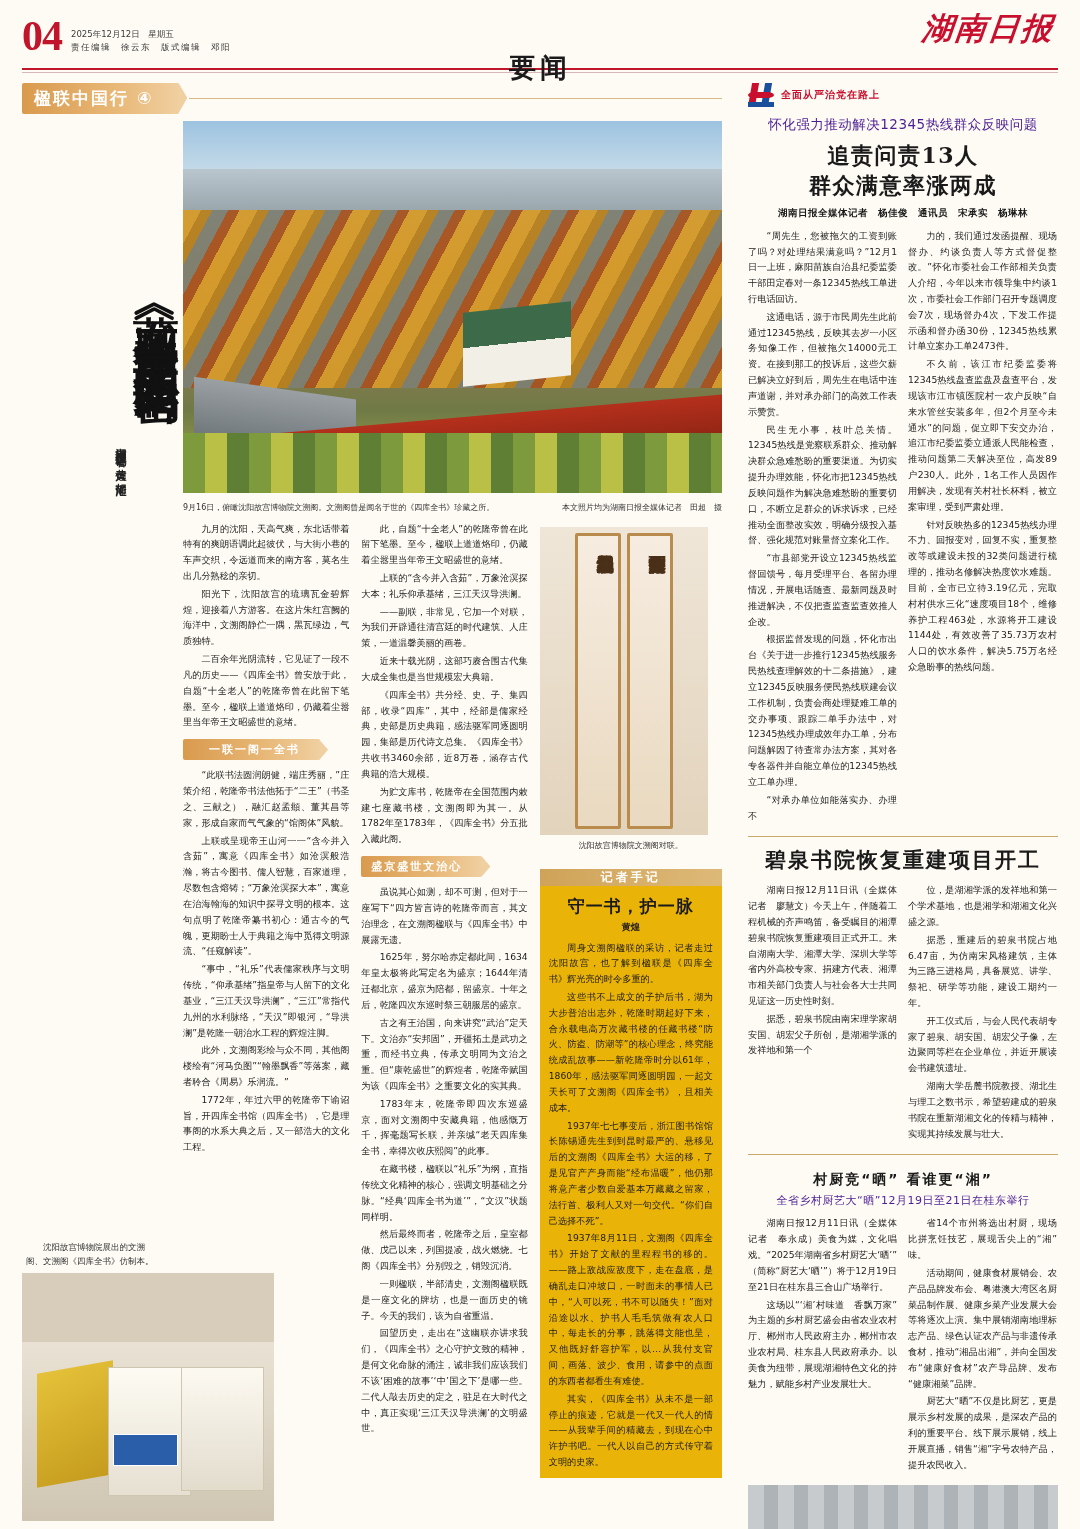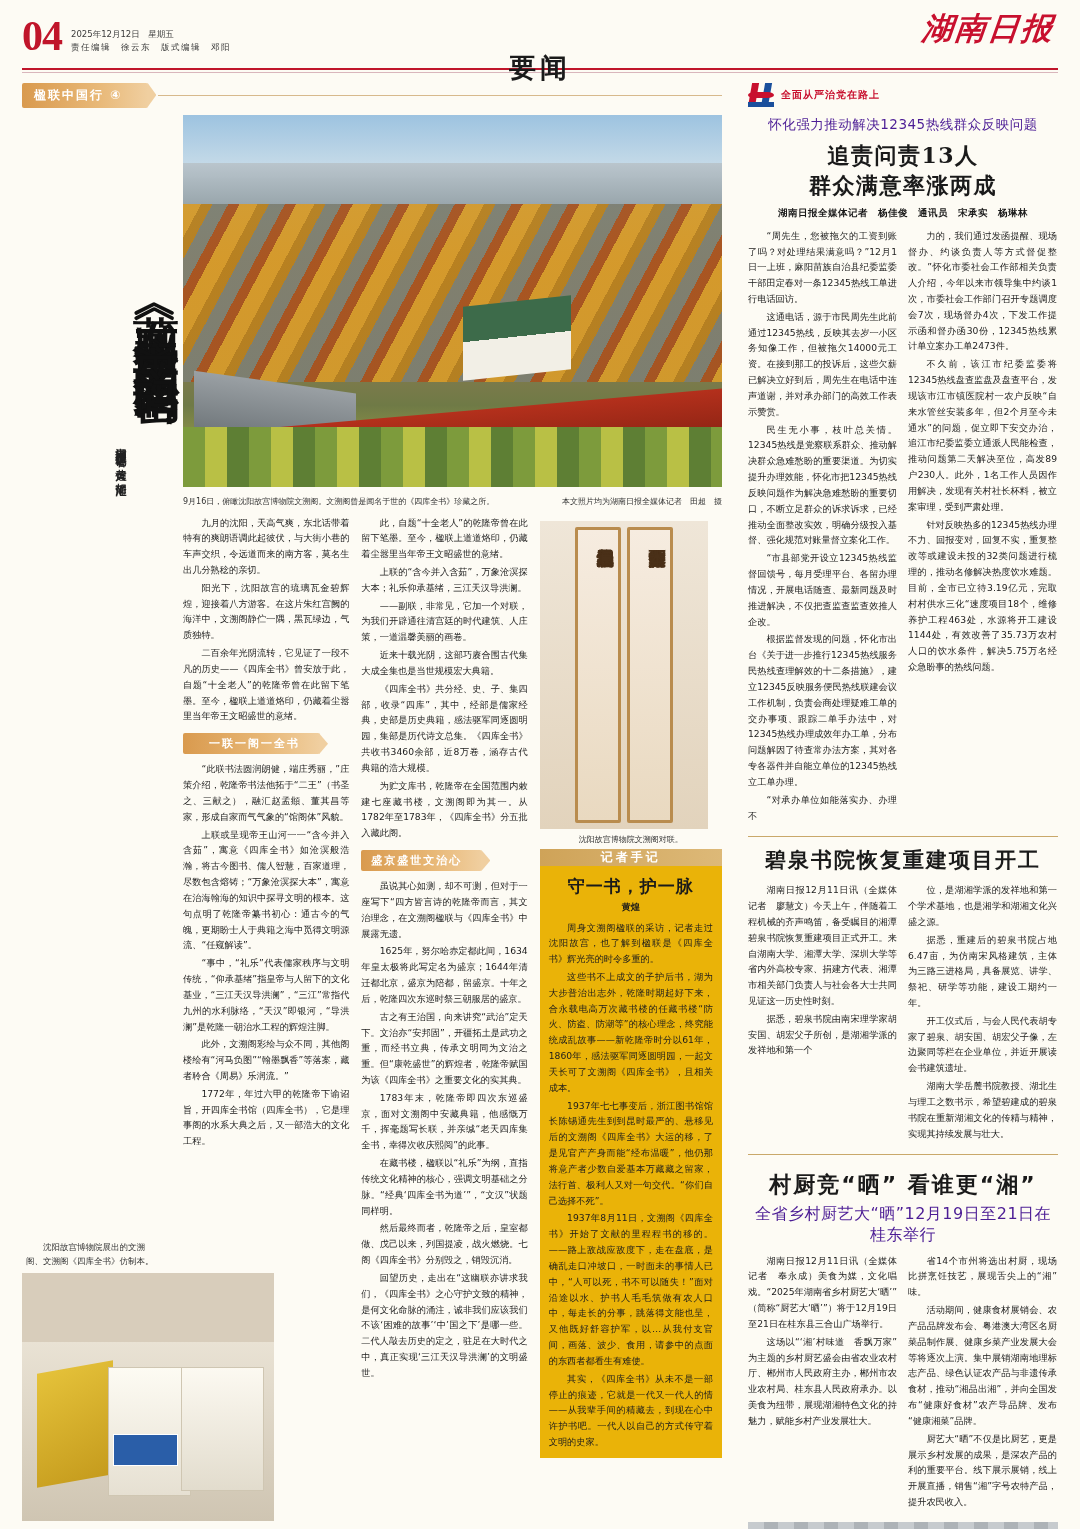--- a/index.html
+++ b/index.html
@@ -44,21 +44,21 @@
   
   .page { display:flex; padding:10px 22px 0 22px; height:1448px; }
   .left-zone { width:700px; position:relative; }
   .divider-v { width:1px; background:#c9a86a; margin:0 13px; }
   .right-zone { width:310px; position:relative; }
 
   
   .ribbon {
     display:inline-block; position:relative;
     background:linear-gradient(90deg,#d99a4e,#e8b877 60%,#f0cfa0);
-    color:#fff; font-size:12px; font-weight:bold; letter-spacing:2px;
+    color:#fff; font-size:17px; font-weight:bold; letter-spacing:2px;
     padding:4px 26px 4px 12px; border-radius:2px;
     font-family:"DejaVu Sans","Liberation Sans",sans-serif;
   }
   .ribbon::after{
     content:""; position:absolute; right:-8px; top:0; bottom:0; width:9px;
     background:#f0cfa0;
     clip-path:polygon(0 0,100% 50%,0 100%);
   }
 
   .banner-row { display:flex; align-items:center; gap:0; margin-bottom:7px; }
@@ -138,21 +138,21 @@
     font-family:"DejaVu Serif","Liberation Serif",serif; font-weight:bold;
     text-align:left;
   }
   .couplet-cap { font-size:8px; text-align:center; padding-top:5px; color:#333;
     font-family:"DejaVu Sans","Liberation Sans",sans-serif; }
 
   
   .note-banner {
     background:linear-gradient(90deg,#cfa358,#ddb978);
     color:#fff; text-align:center; font-size:12px; font-weight:bold;
-    letter-spacing:3px; padding:0 0; margin-top:4px;
+    letter-spacing:3px; padding:0 0; margin-top:18px;
     font-family:"DejaVu Sans","Liberation Sans",sans-serif;
   }
   .note-box { background:#eab308; padding:9px 9px 6px 9px; }
   .note-title { text-align:center; font-size:17px; font-weight:bold; letter-spacing:1px;
     font-family:"DejaVu Serif","Liberation Serif",serif; margin-bottom:3px; }
   .note-author { text-align:center; font-size:9px; font-weight:bold; margin-bottom:6px;
     font-family:"DejaVu Sans","Liberation Sans",sans-serif; }
 
   
   .books-cap {
@@ -277,20 +277,21 @@
         <p class="body">为贮文库书，乾隆帝在全国范围内敕建七座藏书楼，文溯阁即为其一。从1782年至1783年，《四库全书》分五批入藏此阁。</p>
         <div class="banner-row" style="margin-top:9px;">
           <span class="ribbon" style="font-size:11px;padding:3px 20px 3px 10px;">盛京盛世文治心</span>
         </div>
         <p class="body">虽说其心如测，却不可测，但对于一座写下“四方皆言诗的乾隆帝而言，其文治理念，在文溯阁楹联与《四库全书》中展露无遗。</p>
         <p class="body">1625年，努尔哈赤定都此间，1634年皇太极将此写定名为盛京；1644年清迁都北京，盛京为陪都，留盛京。十年之后，乾隆四次东巡时祭三朝服居的盛京。</p>
         <p class="body">古之有王治国，向来讲究“武治”定天下。文治亦“安邦固”，开疆拓土是武功之重，而经书立典，传承文明同为文治之重。但“康乾盛世”的辉煌者，乾隆帝赋国为该《四库全书》之重要文化的实其典。</p>
         <p class="body">1783年末，乾隆帝即四次东巡盛京，面对文溯阁中安藏典籍，他感慨万千，挥毫题写长联，并亲缄“老天四库集全书，幸得次收庆熙阅”的此事。</p>
         <p class="body">在藏书楼，楹联以“礼乐”为纲，直指传统文化精神的核心，强调文明基础之分脉。“经典‘四库全书为道’”，“文汉”状题同样明。</p>
         <p class="body">然后最终而者，乾隆帝之后，皇室都做、戊己以来，列国提凌，战火燃烧。七阁《四库全书》分别毁之，销毁沉消。</p>
+        <p class="body">一则楹联，半部清史，文溯阁楹联既是一座文化的牌坊，也是一面历史的镜子。今天的我们，该为自省重温。</p>
         <p class="body">回望历史，走出在“这幽联亦讲求我们，《四库全书》之心守护文致的精神，是何文化命脉的涌注，诚非我们应该我们不该‘困难的故事’‘中’国之下’是哪一些。二代人敲去历史的定之，驻足在大时代之中，真正实现‘三江天汉导洪澜’的文明盛世。</p>
       </div>
 
       <div class="col w2">
 
         <div class="couplet">
           <div class="scroll">礼乐仰承基绪三江天汉导洪澜</div>
           <div class="scroll">古今并入含茹万象沧溟探大本</div>
         </div>
         <div class="couplet-cap">沈阳故宫博物院文溯阁对联。</div>
@@ -368,22 +369,22 @@
           <p class="body">据悉，重建后的碧泉书院占地6.47亩，为仿南宋风格建筑，主体为三路三进格局，具备展览、讲学、祭祀、研学等功能，建设工期约一年。</p>
           <p class="body">开工仪式后，与会人民代表胡专家了碧泉、胡安国、胡宏父子像，左边聚同等栏在企业单位，并近开展读会书建筑遗址。</p>
           <p class="body">湖南大学岳麓书院教授、湖北生与理工之数书示，希望碧建成的碧泉书院在重新湖湘文化的传精与精神，实现其持续发展与壮大。</p>
         </div>
       </div>
     </div>
 
     <hr class="hr-g">
 
     <div>
-      <div class="headline-1" style="font-size:22px;margin-top:16px;">村厨竞“晒” 看谁更“湘”</div>
-      <div class="kicker" style="font-size:16px;margin-top:4px;">全省乡村厨艺大“晒”12月19日至21日在桂东举行</div>
+      <div class="headline-1" style="font-size:14px;margin-top:16px;">村厨竞“晒” 看谁更“湘”</div>
+      <div class="kicker" style="font-size:11px;margin-top:4px;">全省乡村厨艺大“晒”12月19日至21日在桂东举行</div>
       <div class="rcols">
         <div class="rcol">
           <p class="body">湖南日报12月11日讯（全媒体记者　奉永成）美食为媒，文化唱戏。“2025年湖南省乡村厨艺大‘晒’”（简称“厨艺大‘晒’”）将于12月19日至21日在桂东县三合山广场举行。</p>
           <p class="body">这场以“‘湘’村味道　香飘万家”为主题的乡村厨艺盛会由省农业农村厅、郴州市人民政府主办，郴州市农业农村局、桂东县人民政府承办。以美食为纽带，展现湖湘特色文化的持魅力，赋能乡村产业发展壮大。</p>
         </div>
         <div class="rcol">
           <p class="body">省14个市州将选出村厨，现场比拼烹饪技艺，展现舌尖上的“湘”味。</p>
           <p class="body">活动期间，健康食材展销会、农产品品牌发布会、粤港澳大湾区名厨菜品制作展、健康乡菜产业发展大会等将逐次上演。集中展销湖南地理标志产品、绿色认证农产品与非遗传承食材，推动“湘品出湘”，并向全国发布“健康好食材”农产导品牌、发布“健康湘菜”品牌。</p>
           <p class="body">厨艺大“晒”不仅是比厨艺，更是展示乡村发展的成果，是深农产品的利的重要平台。线下展示展销，线上开展直播，销售“湘”字号农特产品，提升农民收入。</p>
         </div>

